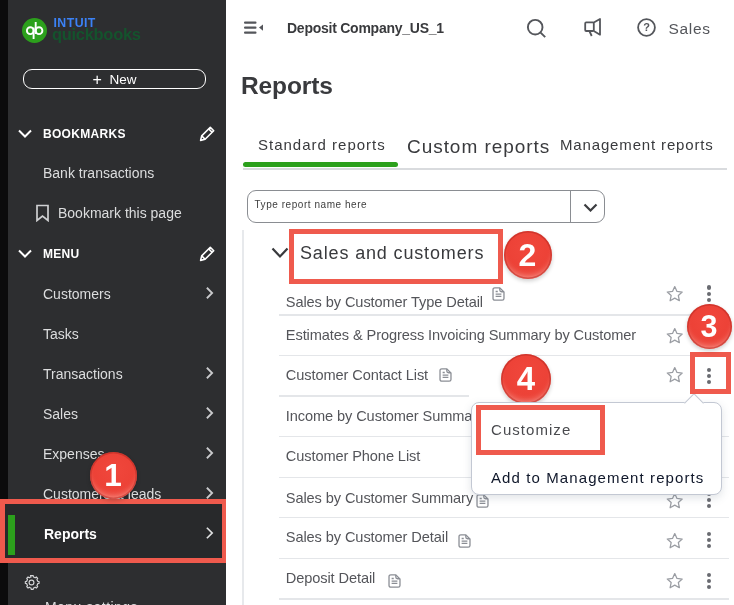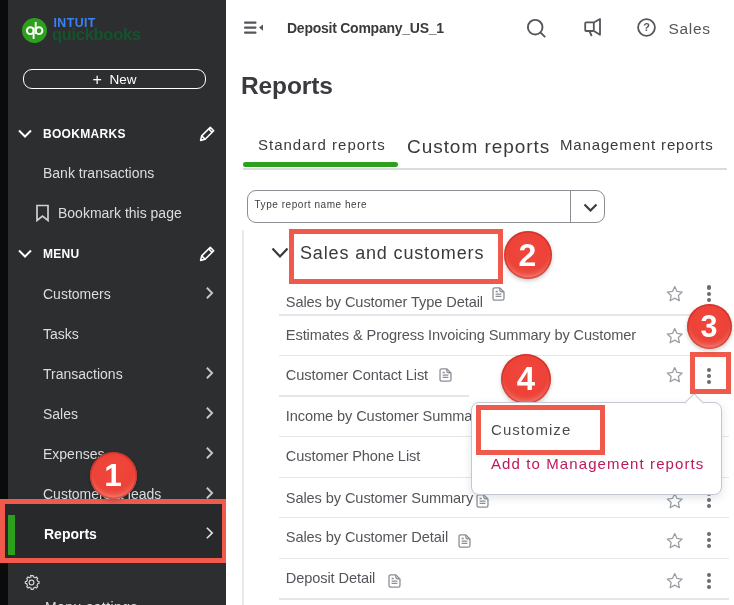--- a/index.html
+++ b/index.html
@@ -267,21 +267,21 @@
     <div class="dot"></div>
     <div class="dot"></div>
     <div class="dot"></div>
   </div>
 
 <div class="abs circle" style="left:501px;top:354px;width:50px;height:50px;font-size:33px;line-height:50.5px">4</div>
 
 <div id="popup" class="abs"></div>
 <div id="notch" class="abs"></div>
 <div class="abs" style="left:491px;top:421px;font-size:15px;letter-spacing:1.05px;color:#4a4b4f">Customize</div>
-<div class="abs" style="left:491px;top:455px;font-size:15px;letter-spacing:1.1px;color:#be185d">Add to Management reports</div>
+<div class="abs" style="left:491px;top:469px;font-size:15px;letter-spacing:1.1px;color:#0f172a">Add to Management reports</div>
 
 <div class="abs redbox" style="left:288.5px;top:229px;width:204px;height:45px"></div>
 <div class="abs redbox" style="left:690px;top:351.5px;width:31px;height:32.5px;background:#fff"></div>
 <div class="abs dots" style="left:706.8px;top:367.7px">
     <div class="dot"></div>
     <div class="dot"></div>
     <div class="dot"></div>
   </div>
 <div class="abs redbox" style="left:475.5px;top:404.5px;width:119px;height:40px"></div>
 

